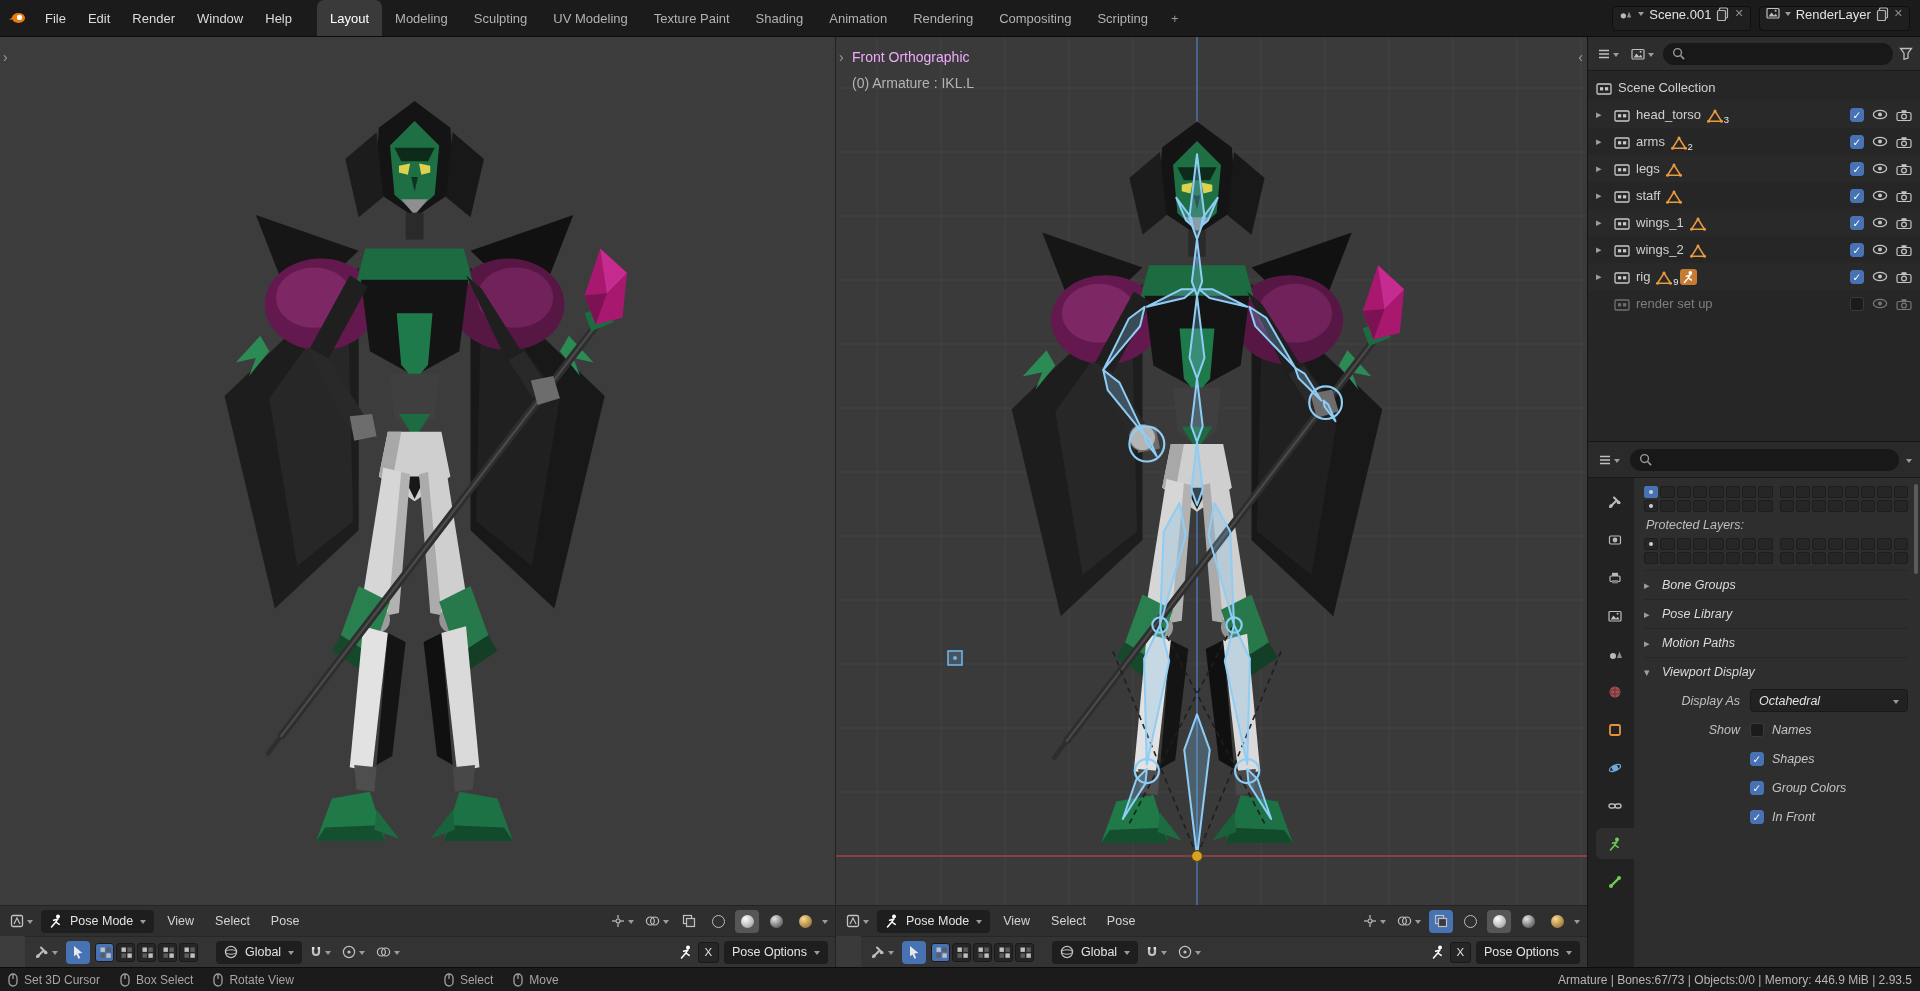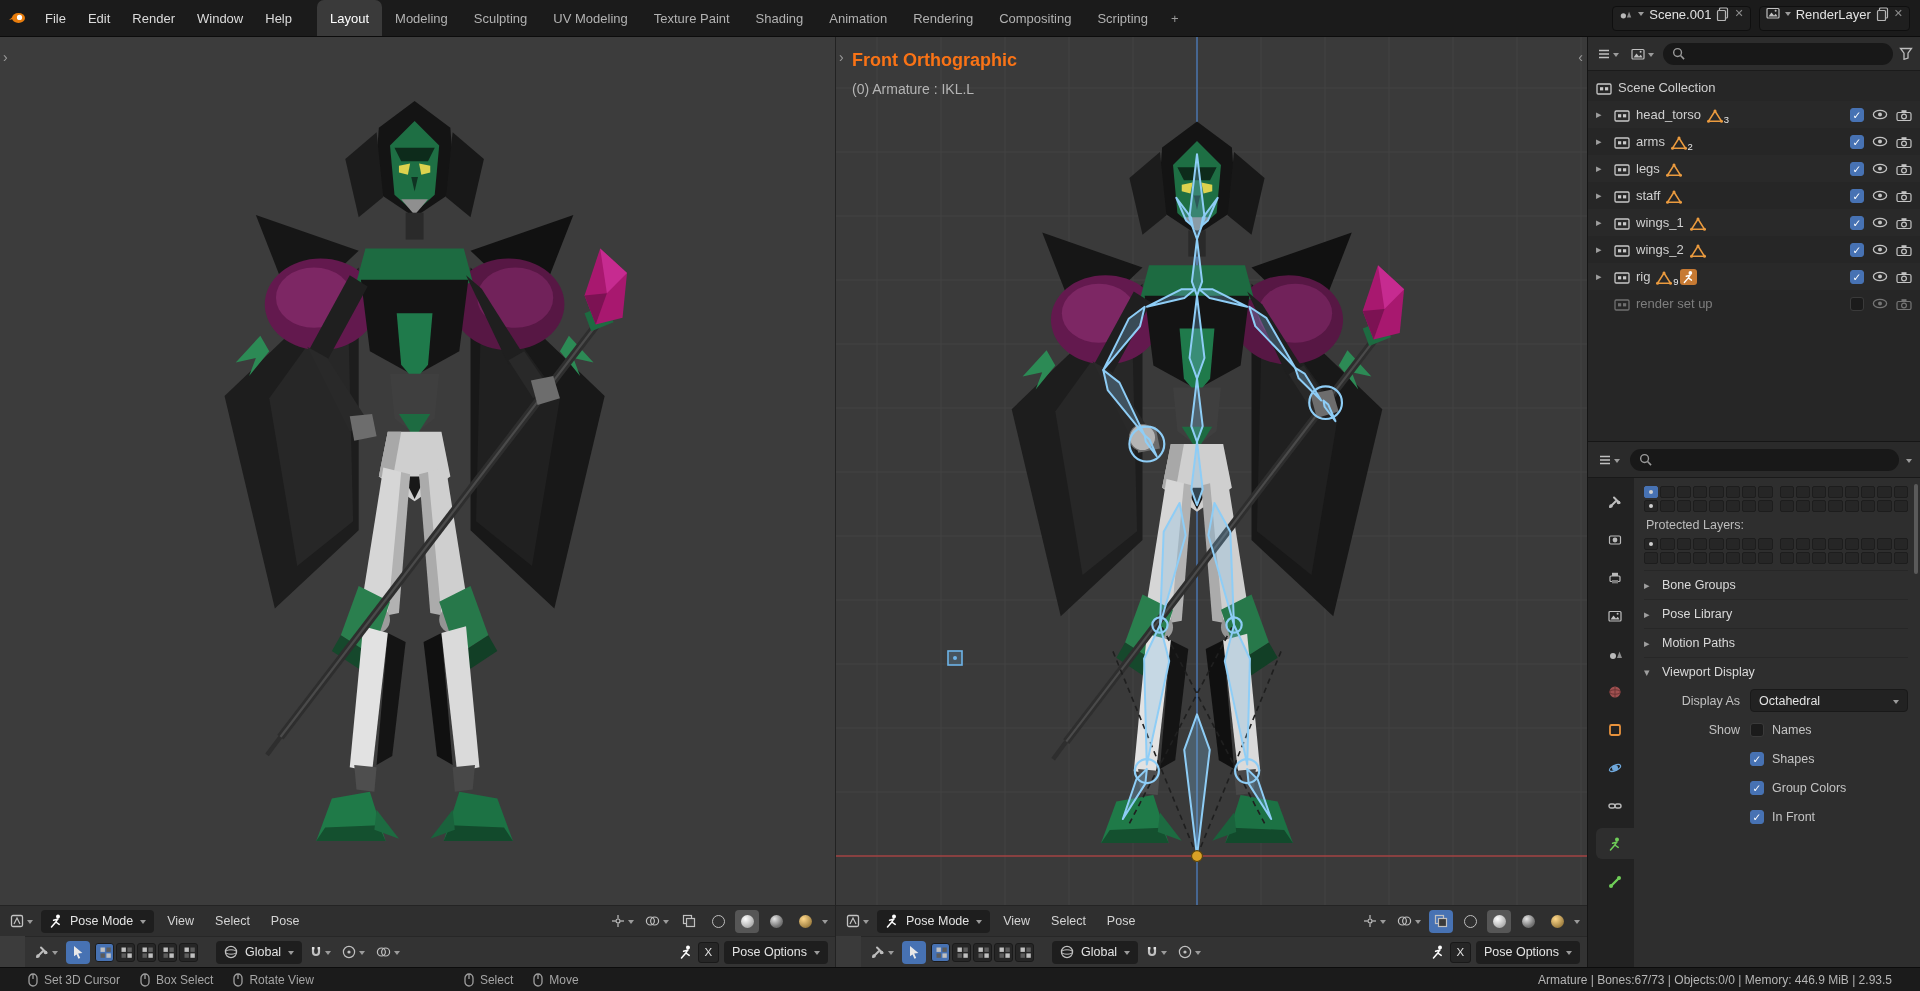--- a/index.html
+++ b/index.html
@@ -23,21 +23,21 @@
 
   .chev { width:0; height:0; border:3.5px solid transparent; border-top:4.5px solid #9b9b9b; margin-top:5px; display:inline-block; }
 
   
   .main { height:930px; display:flex; }
   .viewport { position:relative; background:#3c3c3c; overflow:hidden; }
   .viewport-left { width:836px; border-right:1px solid #222; }
   .viewport-right { width:752px; border-right:1px solid #151515; }
   .scene-svg { position:absolute; inset:0; }
   .vp-overlay { position:absolute; top:10px; left:16px; line-height:1.55; pointer-events:none; }
-  .vp-overlay .l1 { color:#f97316; font-size:18px;font-weight:bold; }
+  .vp-overlay .l1 { color:#f0abfc; font-size:14px; }
   .vp-overlay .l2 { color:#b4b4b4; font-size:14px; margin-top:4px; }
   .vp-corner { position:absolute; top:12px; color:#9a9a9a; font-size:14px; }
   .vp-corner.left { left:3px; } .vp-corner.right { right:4px; }
 
   .vp-headers { position:absolute; left:0; right:0; bottom:0; }
   .vph { height:31px; display:flex; align-items:center; gap:5px; padding:0 7px; font-size:12.5px; }
   .vph.row1 { background:#2f2f2f; border-top:1px solid #242424; }
   .vph.row2 { background:#333333; border-top:1px solid #272727;margin-left:25px; }
   .dd { background:#1e1e1e; border-radius:4px; height:23px; display:inline-flex; align-items:center;
         gap:7px; padding:0 8px; color:#e3e3e3; }
@@ -84,21 +84,21 @@
 
   
   .props { flex:1; display:flex; flex-direction:column; min-height:0; }
   .props-header { height:36px; background:#2a2a2a; border-bottom:1px solid #191919;
                   display:flex; align-items:center; gap:7px; padding:0 8px; }
   .props-body { flex:1; display:flex; min-height:0; }
   .ptabs { width:46px; background:#222222; display:flex; flex-direction:column; align-items:flex-end;
            gap:7px; padding:8px 0 0 0; }
   .ptab { width:38px; height:31px; border-radius:6px 0 0 6px; display:flex; align-items:center; justify-content:center; }
   .ptab.active { background:#2e2e2e; }
-  .pcontent { flex:1; background:#2e2e2e; padding:8px 12px 0 10px; color:#c4c4c4; position:relative; font-size:12.5px; }
+  .pcontent { flex:1; background:#2e2e2e; padding:8px 12px 0 10px; color:#c4c4c4; position:relative; font-size:12.5px;font-style:italic; }
   .pscroll { position:absolute; right:2px; top:6px; width:4px; height:90px; background:#5a5a5a; border-radius:2px; }
 
   .lgrid { display:grid; grid-template-columns:1fr 1fr; gap:7px; margin-bottom:6px; }
   .lblock { display:grid; grid-template-columns:repeat(8,1fr); gap:2px; }
   .lcell { height:12px; background:#262626; border:1px solid #1d1d1d; border-radius:2px; position:relative; }
   .lcell.active { background:#4772b3; border-color:#4772b3; }
   .lcell.dot::after { content:""; position:absolute; left:50%; top:50%; width:4px; height:4px;
                       margin:-2px 0 0 -2px; border-radius:50%; background:#cfcfcf; }
 
   .plabel-line { color:#bdbdbd; margin:6px 0 6px 2px; }
@@ -108,21 +108,21 @@
   .prow3 { display:grid; grid-template-columns:106px 24px 1fr; align-items:center; height:29px; }
   .plabel { text-align:right; padding-right:10px; color:#c0c0c0; }
   .field { background:#222222; border:1px solid #191919; border-radius:4px; height:23px; display:flex;
            align-items:center; justify-content:space-between; padding:0 8px; color:#e2e2e2; }
   .chkrow { display:flex; align-items:center; gap:8px; height:27px; }
   .slider { background:#232323; border:1px solid #1b1b1b; border-radius:4px; height:23px; display:flex;
             align-items:center; justify-content:space-between; padding:0 9px; color:#6e6e6e; }
 
   
   .statusbar { height:24px; background:#1b1b1b; border-top:1px solid #0c0c0c; display:flex;
-               align-items:center; gap:20px; padding:0 28px; font-size:12px; color:#a5a5a5; }
+               align-items:center; gap:20px; padding:0 8px; font-size:12px; color:#a5a5a5; }
   .hint { display:flex; align-items:center; gap:6px; }
   .sb-right { margin-left:auto; color:#b5b5b5; }
   .grp2 { margin-left:130px; display:flex; gap:20px; }
 
   .icn { display:inline-block; vertical-align:middle; }
 </style>
 </head>
 <body>
 
 <svg style="position:absolute;width:0;height:0;overflow:hidden" aria-hidden="true">

